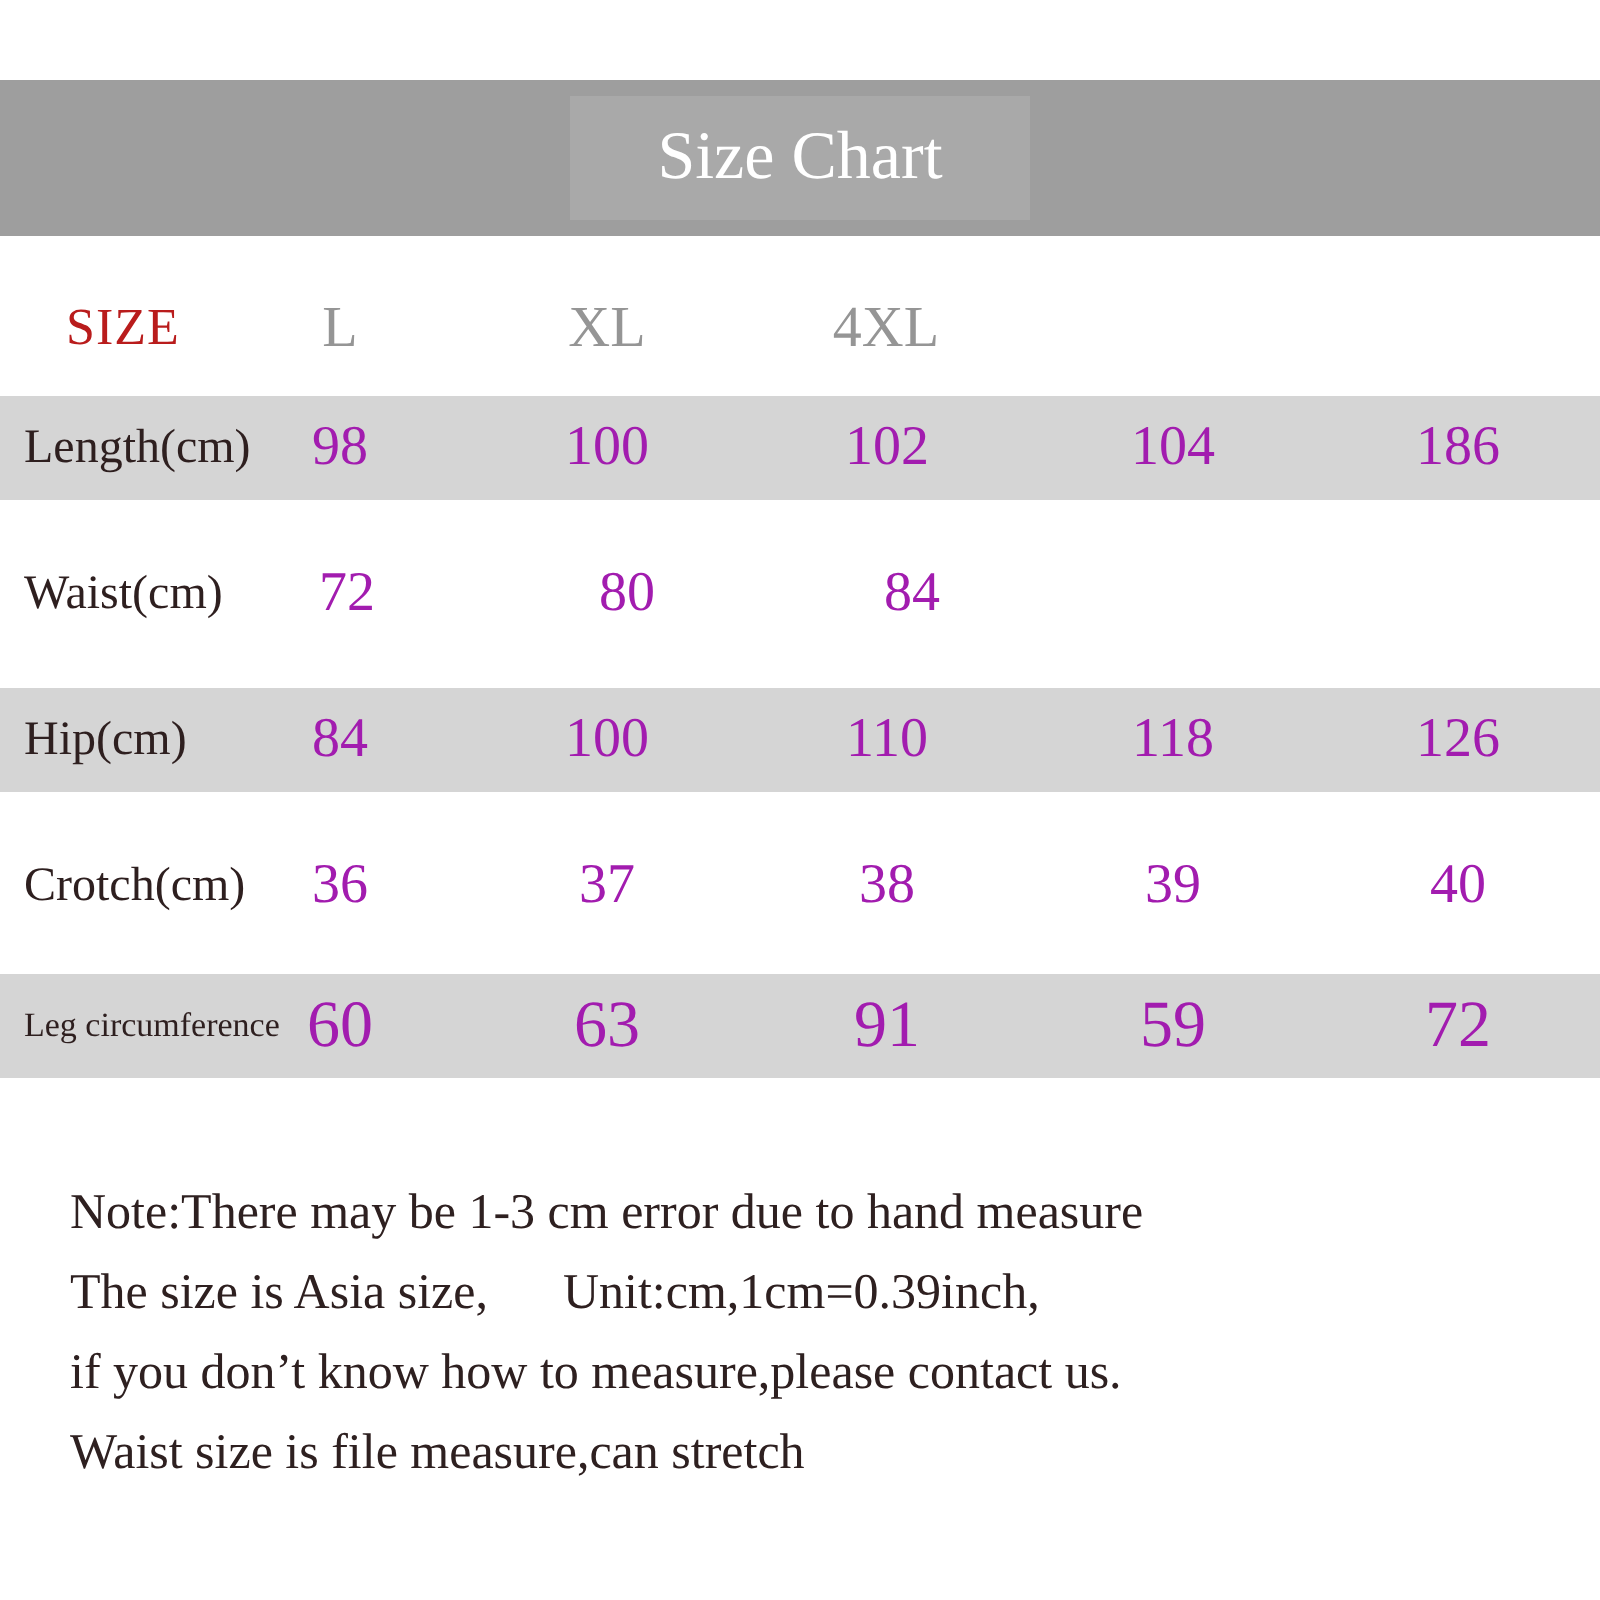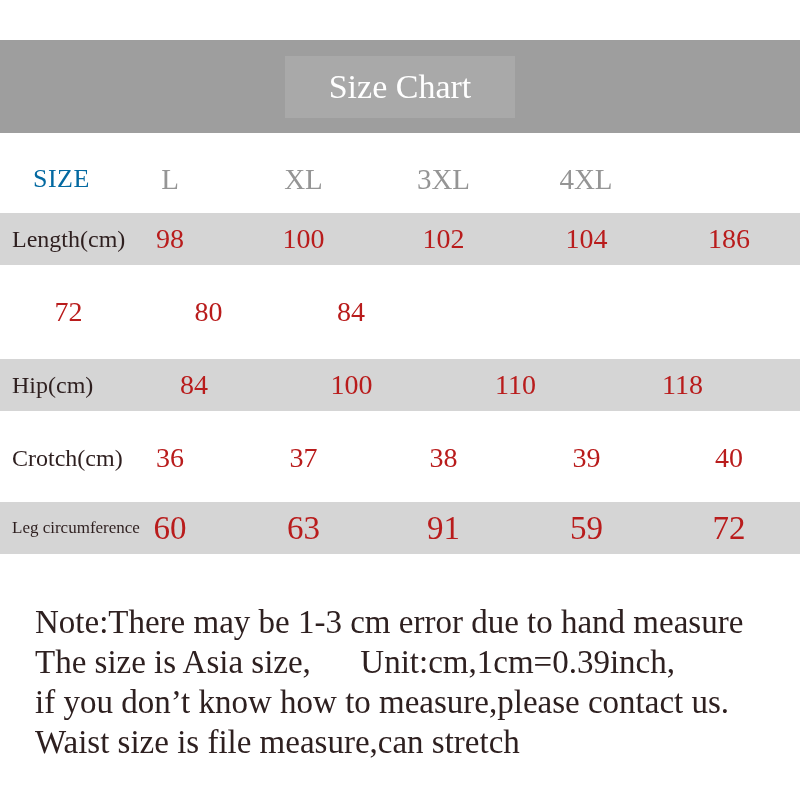--- a/index.html
+++ b/index.html
@@ -5,89 +5,89 @@
   html, body { margin: 0; padding: 0; }
   body {
     width: 800px; height: 800px;
     background: #ffffff;
     font-family: "Liberation Serif", "DejaVu Serif", serif;
     overflow: hidden;
   }
 
   
   .banner {
-    margin-top: 40px; height: 93px;
+    margin-top: 40px; height: 78px;
     background: #9e9e9e;
     display: flex; align-items: center; justify-content: center;
   }
   .banner-box {
     width: 230px; height: 62px;
     background: #a9a9a9;
     display: flex; align-items: center; justify-content: center;
   }
   .banner-title { color: #ffffff; font-size: 34px; }
 
   
   .row { display: flex; align-items: center; }
   .cell { box-sizing: border-box; flex-shrink: 0; }
   .c0 { width: 105px; }
   .c1 { width: 130px; } .c2 { width: 137px; } .c3 { width: 143px; }
   .c4 { width: 143px; } .c5 { width: 142px; }
   .vcell { text-align: center; }
 
   .header-row { height: 56px; margin-top: 18px; }
-  .size-cell { color: #0369a1; font-size: 26px; padding-left: 33px; letter-spacing: 0.5px; white-space: nowrap; }
+  .size-cell { color: #b91c1c; font-size: 26px; padding-left: 33px; letter-spacing: 0.5px; white-space: nowrap; }
   .hcol { color: #959595; font-size: 29px; }
 
   .data-row { height: 52px; }
   .data-row:nth-child(1) { margin-top: 6px; }
   .data-row:nth-child(2) { margin-top: 21px; }
-  .data-row:nth-child(3) { margin-top: 21px; gap: 24px; }
+  .data-row:nth-child(3) { margin-top: 21px; }
   .data-row:nth-child(4) { margin-top: 21px; }
   .data-row:nth-child(5) { margin-top: 18px; }
   .striped { background: #d5d5d5; }
 
   .label-cell { color: #2e1f1f; font-size: 24px; padding-left: 12px; white-space: nowrap; }
-  .value-cell { color: #b91c1c; font-size: 28px; }
+  .value-cell { color: #a21caf; font-size: 28px; }
   .data-row:nth-child(5) .label-cell { font-size: 17px; }
   .data-row:nth-child(5) .value-cell { font-size: 33px; }
 
   
   .notes { margin-top: 48px; padding-left: 35px; color: #2e2020; }
-  .note-line { font-size: 33px; line-height: 40px; white-space: pre; font-family: Liberation Serif, serif; }
+  .note-line { font-size: 25px; line-height: 40px; white-space: pre; font-family: Liberation Serif, serif; }
 </style>
 </head>
 <body>
 
 <div class="banner">
   <div class="banner-box">
     <span class="banner-title">Size Chart</span>
   </div>
 </div>
 
 <div>
   <div class="row header-row">
     <div class="cell c0 size-cell">SIZE</div>
 
   <div class="cell vcell c1 hcol">L</div>
       <div class="cell vcell c2 hcol">XL</div>
-      <div class="cell vcell c4 hcol">3XL</div>
       <div class="cell vcell c5 hcol">4XL</div>
     </div>
   <div>
 
   <div class="row data-row striped">
         <div class="cell c0 label-cell">Length(cm)</div>
         <div class="cell vcell c1 value-cell">98</div>
         <div class="cell vcell c2 value-cell">100</div>
         <div class="cell vcell c3 value-cell">102</div>
         <div class="cell vcell c4 value-cell">104</div>
         <div class="cell vcell c5 value-cell">186</div>
       </div>
       <div class="row data-row">
+        <div class="cell c0 label-cell">Waist(cm)</div>
         <div class="cell vcell c2 value-cell">72</div>
         <div class="cell vcell c4 value-cell">80</div>
         <div class="cell vcell c5 value-cell">84</div>
       </div>
       <div class="row data-row striped">
         <div class="cell c0 label-cell">Hip(cm)</div>
         <div class="cell vcell c1 value-cell">84</div>
         <div class="cell vcell c2 value-cell">100</div>
         <div class="cell vcell c3 value-cell">110</div>
         <div class="cell vcell c4 value-cell">118</div>

